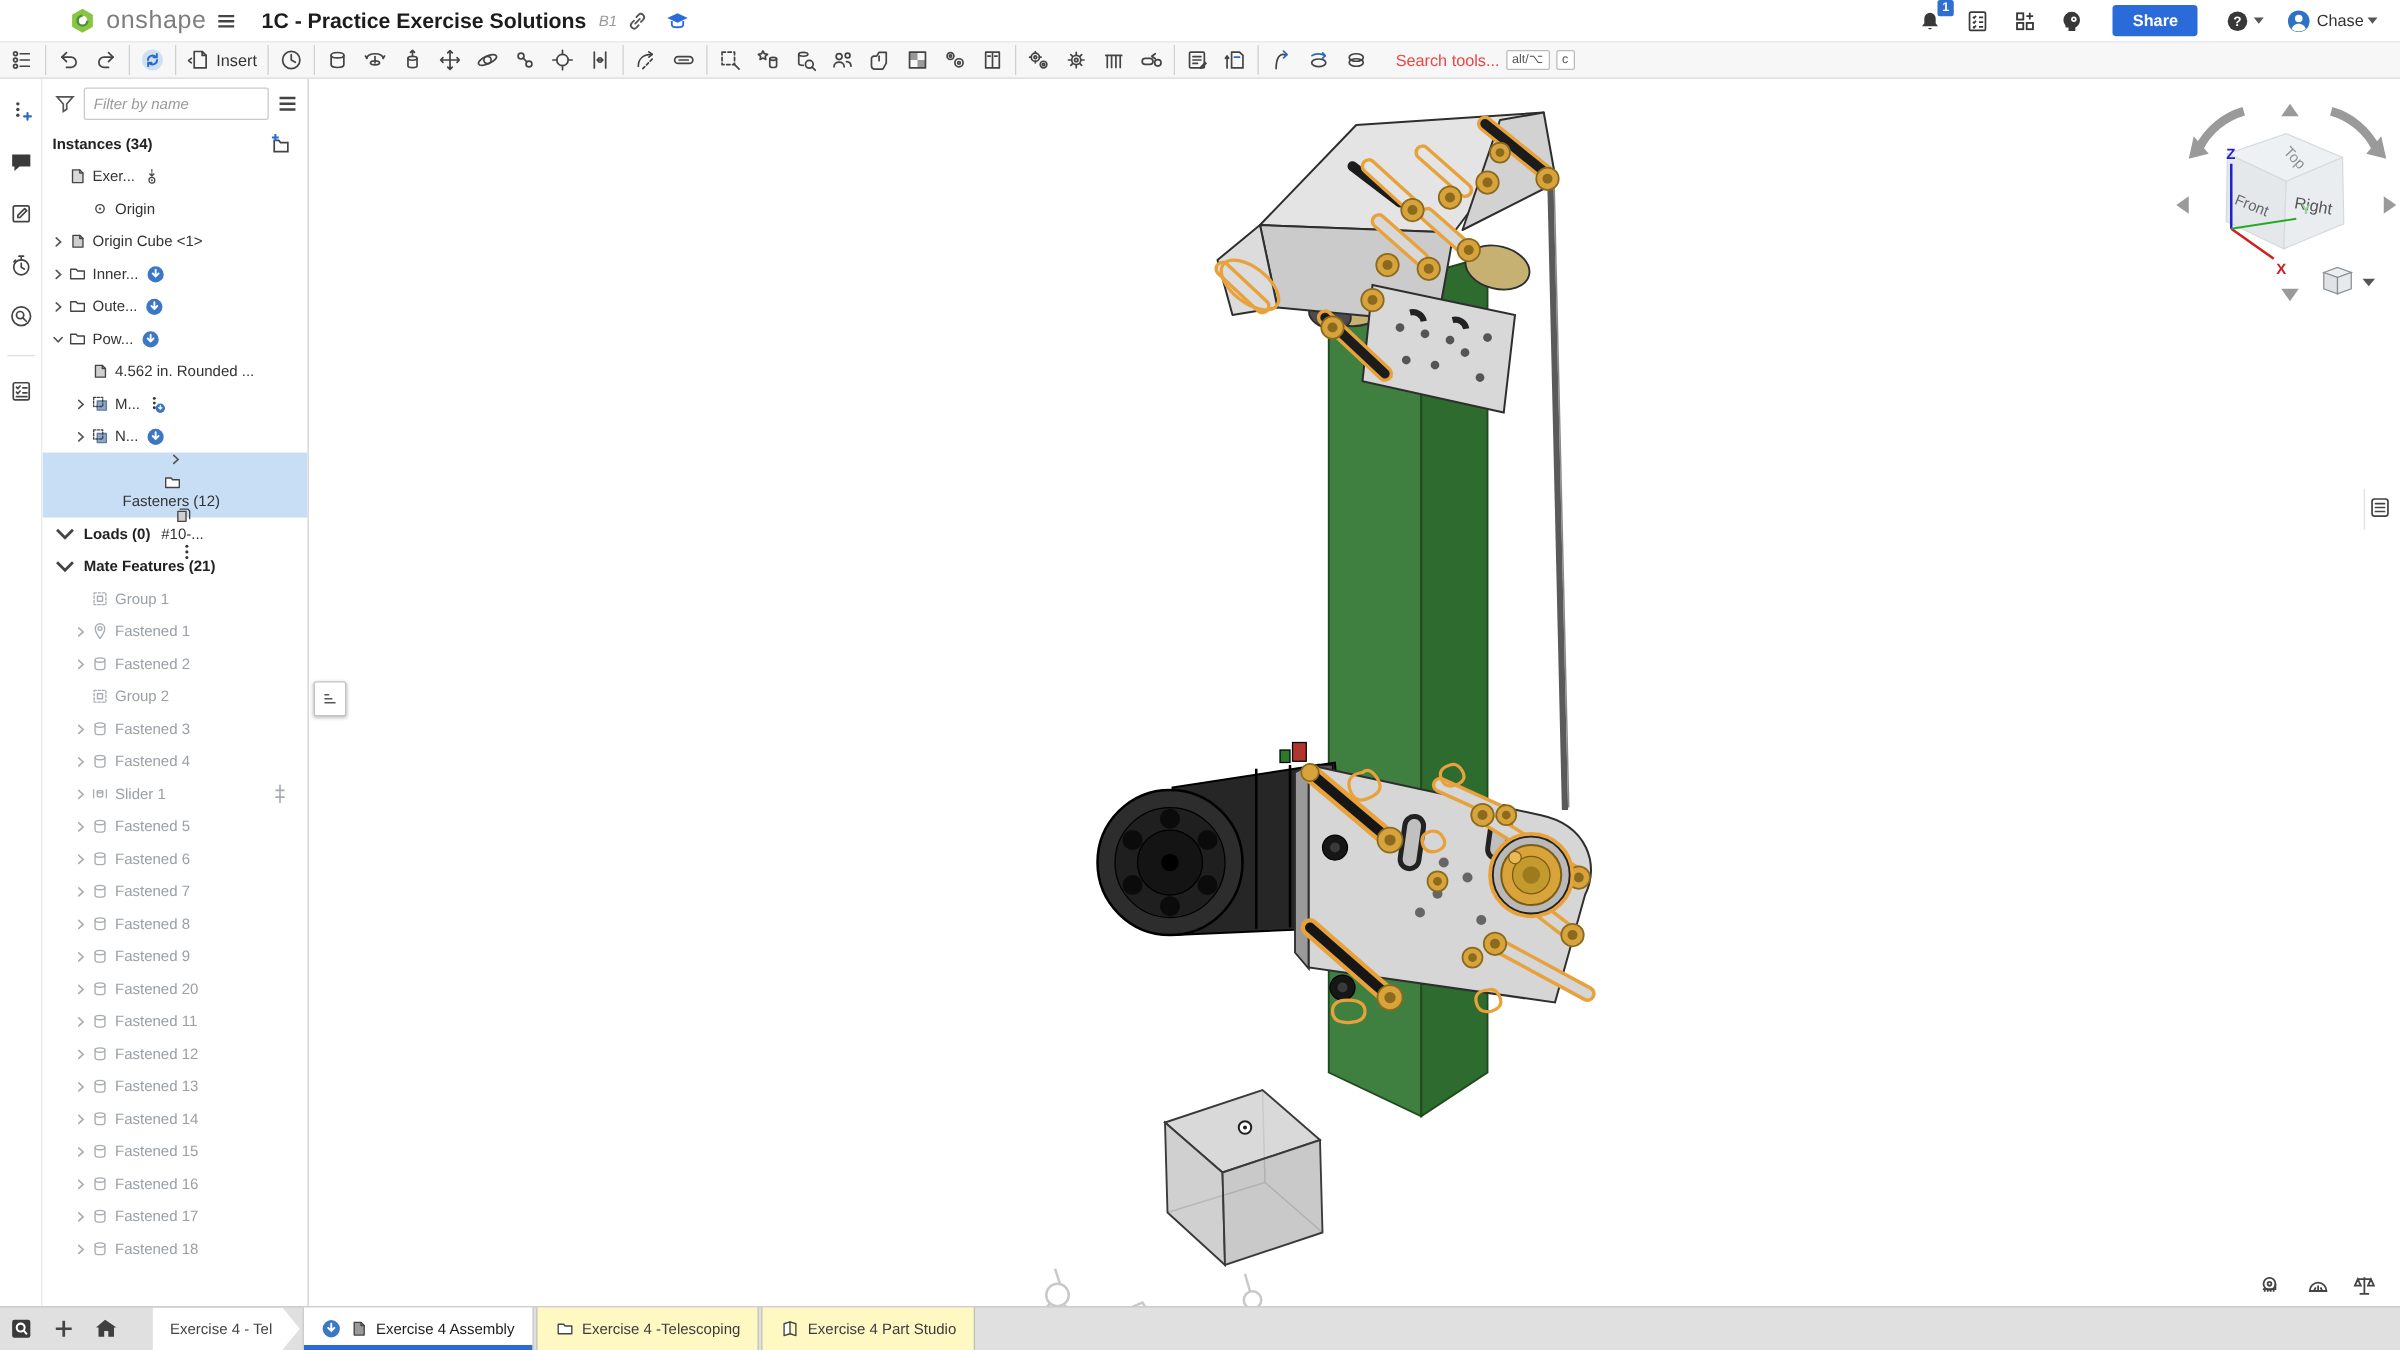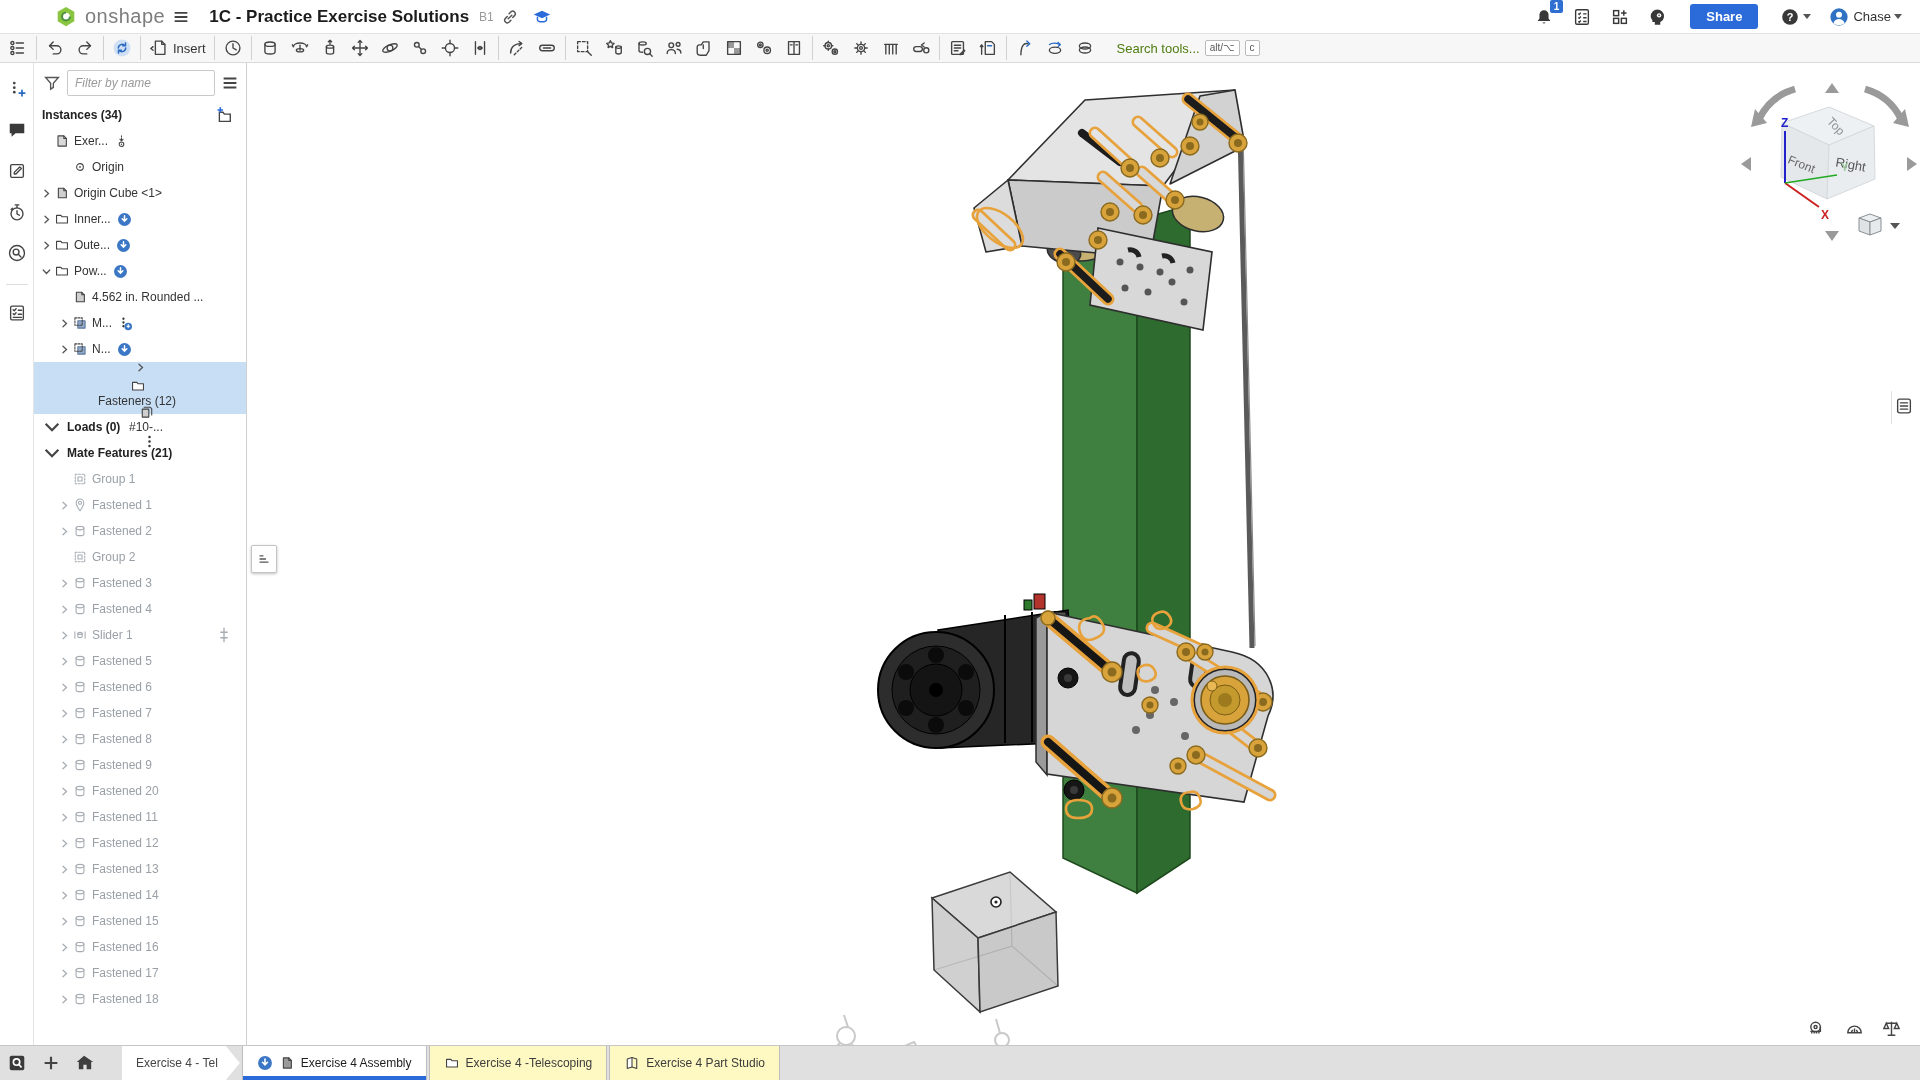--- a/index.html
+++ b/index.html
@@ -6,36 +6,36 @@
   body{width:1920px;height:1080px;overflow:hidden;font-family:"Liberation Sans",sans-serif;background:#fff;position:relative;-webkit-font-smoothing:antialiased;}
   .ic{display:inline-flex;align-items:center;justify-content:center;}
   .ic svg{width:20px;height:20px;display:block;}
   
   #header{position:absolute;left:0;top:0;width:1920px;height:33px;background:#fff;border-bottom:1px solid #e3e3e3;display:flex;align-items:center;z-index:30;}
   #logo{display:flex;align-items:center;gap:7px;padding-left:10px;margin-left:44px;}
   #logo .ic svg{width:24px;height:24px;}
   #logo-text{font-size:20px;color:#7d7d7d;letter-spacing:.5px;font-weight:400;}
   #hamburger{margin-left:14px;}
   #doc-title{margin-left:12px;font-size:17px;font-weight:700;color:#1c1c1c;}
-  #version-badge{margin-left:10px;font-size:12px;color:#9a9a9a;}
+  #version-badge{margin-left:10px;font-size:12px;color:#9a9a9a;font-style:italic;}
   #header .hbtn{background:none;border:none;padding:2px;margin:0 4px;cursor:pointer;display:flex;align-items:center;}
   #header-right{margin-left:auto;display:flex;align-items:center;gap:6px;padding-right:12px;}
   #bell-wrap{position:relative;}
   #bell-badge{position:absolute;top:-5px;right:-7px;background:#2f6fd1;color:#fff;font-size:10px;font-weight:700;padding:1px 4px;border-radius:2px;line-height:11px;}
   #share-btn{background:var(--accent,#2b6bd9);color:#fff;border:none;border-radius:3px;font-size:13px;font-weight:700;padding:5px 16px;margin:0 10px;cursor:pointer;}
   .caret{width:0;height:0;border-left:4px solid transparent;border-right:4px solid transparent;border-top:5px solid #555;display:inline-block;margin-left:3px;}
   #user-name{font-size:13px;color:#333;margin-left:4px;}
   
   #toolbar{position:absolute;left:0;top:34px;width:1920px;height:28px;background:#f7f7f7;border-bottom:1px solid #d9d9d9;display:flex;align-items:center;z-index:25;}
   .tgroup{display:flex;align-items:center;padding:0 3px;}
   .tgroup + .tgroup{border-left:1px solid #d0d0d0;}
   .tbtn{background:none;border:none;padding:2px 4px;margin:0 1px;cursor:pointer;display:flex;align-items:center;gap:4px;border-radius:2px;}
   .tlabel{font-size:13px;color:#333;}
   #search-tools{display:flex;align-items:center;gap:5px;margin-left:14px;cursor:text;}
-  #search-tools .stext{font-size:13px;color:#4d7c0f;}
+  #search-tools .stext{font-size:13px;color:#ef4444;}
   .kbd{font-size:10px;color:#555;background:#fff;border:1px solid #bbb;border-radius:2px;padding:0 4px;line-height:14px;}
   
   #left-rail{position:absolute;left:0;top:63px;width:33px;bottom:34px;background:#fff;border-right:1px solid #e4e4e4;display:flex;flex-direction:column;align-items:center;padding-top:14px;gap:14px;z-index:20;}
   #left-rail .rbtn{background:none;border:none;padding:2px;cursor:pointer;}
   #left-rail .rsep{width:22px;border-top:1px solid #ddd;margin:2px 0;}
   
   #panel{position:absolute;left:34px;top:63px;width:212px;bottom:34px;background:#fff;border-right:1px solid #cfcfcf;z-index:20;overflow:hidden;font-size:12px;color:#333;}
   #filter-row{display:flex;align-items:center;gap:5px;padding:7px 6px 6px 8px;}
   #filter-input{flex:1;min-width:0;border:1px solid #c9c9c9;border-radius:2px;height:24px;padding:0 7px;font-size:12px;font-style:italic;color:#555;font-family:"Liberation Sans",sans-serif;}
   #filter-input::placeholder{color:#9a9a9a;font-style:italic;}

